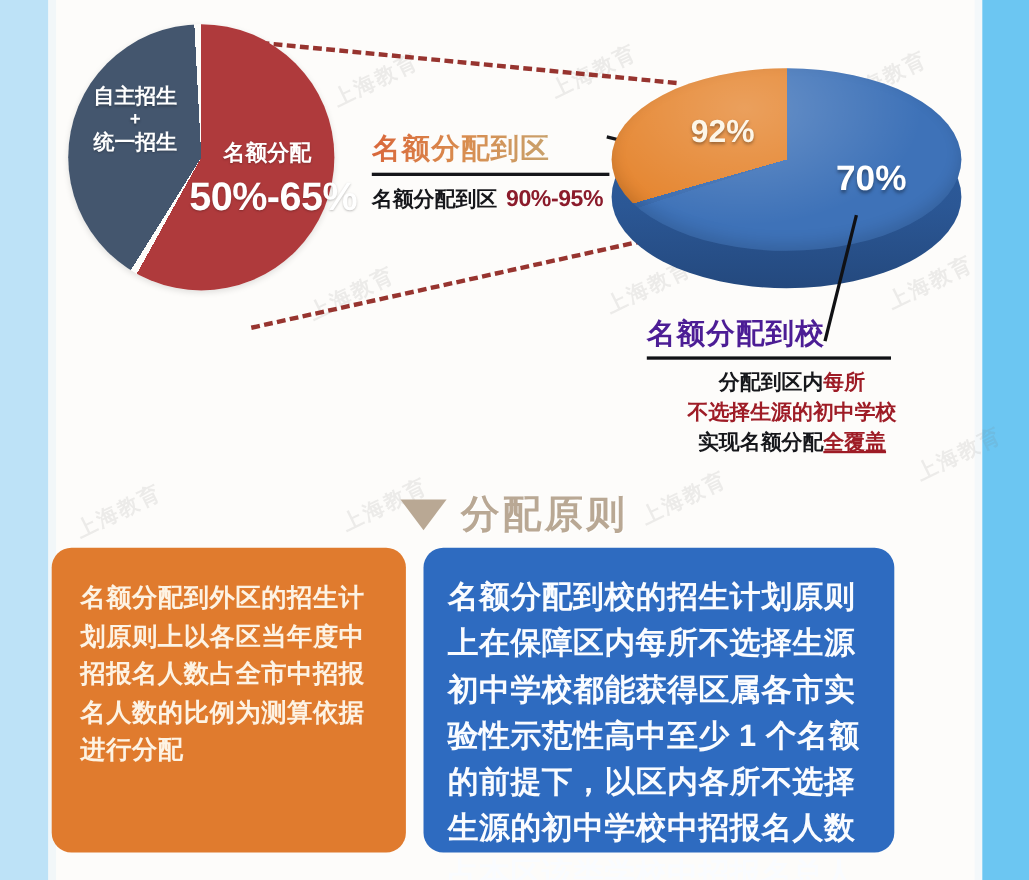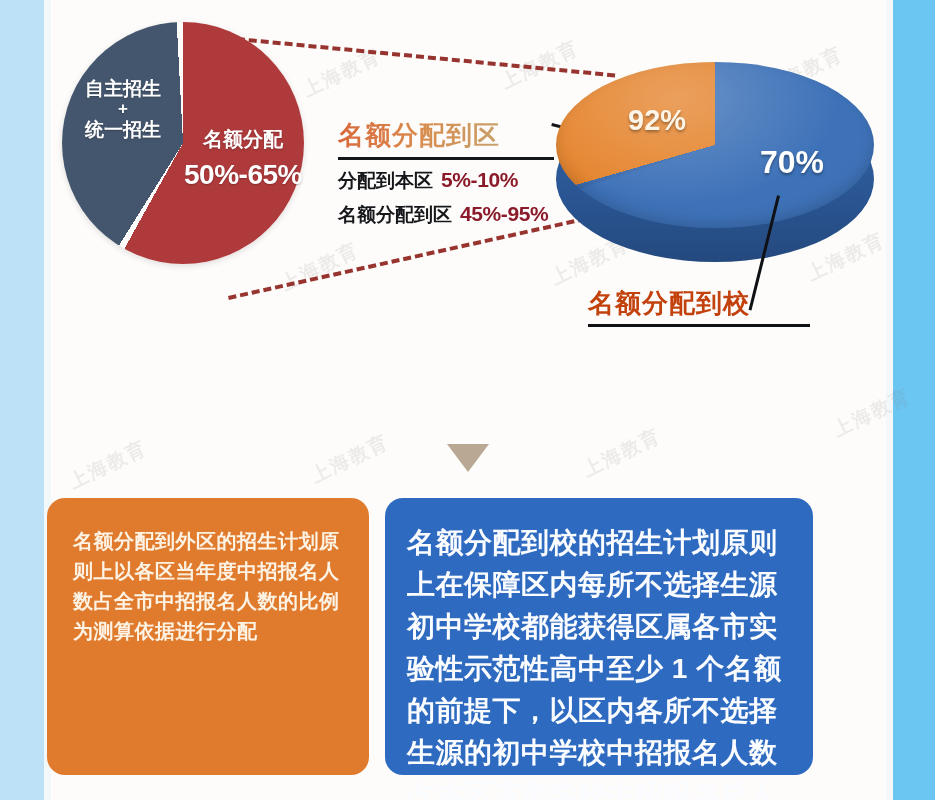--- a/index.html
+++ b/index.html
@@ -81,21 +81,21 @@
   }
   #lbl-zizhu .plus { font-size: 17px; display: block; line-height: 1.1; }
   #lbl-mingE {
     left: 176px; top: 128px;
     width: 134px;
     font-size: 20px;
   }
   #lbl-mingE-pct {
     left: 172px; top: 158px;
     width: 142px;
-    font-size: 28px;
+    font-size: 36px;
     letter-spacing: -0.5px;
   }
 
   
   .dash-line {
     position: absolute;
     border-top: 4px dashed #97342F;
     transform-origin: 0 0;
   }
   #dash-top {
@@ -212,21 +212,21 @@
   #block-to-xiao {
     position: absolute;
     left: 588px;
     top: 286px;
     width: 250px;
   }
   #hdr-to-xiao {
     font-size: 26px;
     font-weight: 700;
     letter-spacing: 1px;
-    color: #c2410c;
+    color: #4c1d95;
     text-shadow: 0 1px 0 rgba(255,255,255,0.6);
     white-space: nowrap;
   }
   #hdr-to-xiao-rule {
     height: 3px;
     background: #101114;
     width: 222px;
     margin-top: 3px;
   }
 
@@ -275,21 +275,21 @@
     font-weight: 700;
     line-height: 1.5;
     letter-spacing: 0.5px;
     box-sizing: border-box;
   }
   #card-orange {
     left: 47px; top: 498px;
     width: 322px; height: 277px;
     background: #E07B2E;
     padding: 28px 26px 0 26px;
-    font-size: 20px;
+    font-size: 23px;
   }
   #card-blue {
     left: 385px; top: 498px;
     width: 428px; height: 277px;
     background: #2E6BC0;
     padding: 24px 22px 0 22px;
     font-size: 28px;
     color: #FAFCFF;
   }
   .card p { margin: 0; }
@@ -326,47 +326,55 @@
     <span class="plus">+</span>
     <span>统一招生</span>
   </div>
   <div class="pie-l-label" id="lbl-mingE">名额分配</div>
   <div class="pie-l-label" id="lbl-mingE-pct">50%-65%</div>
 
   <div id="block-to-qu">
     <div id="hdr-to-qu">名额分配到区</div>
     <div id="hdr-to-qu-rule"></div>
     <div class="qu-row">
-      <span class="k">分配到本区</span>
-      <span class="v">5%-10%</span>
-    </div>
-    <div class="qu-row">
       <span class="k">名额分配到区</span>
-      <span class="v">45%-95%</span>
+      <span class="v">90%-95%</span>
     </div>
   </div>
   <div id="leader-to-qu"></div>
 
   <div id="pie-right">
     <div class="side"></div>
     <div class="top"></div>
     <div class="gloss"></div>
   </div>
   <div class="pie-r-label" id="lbl-30">92%</div>
   <div class="pie-r-label" id="lbl-70">70%</div>
   <div id="leader-to-xiao"></div>
 
   <div id="block-to-xiao">
     <div id="hdr-to-xiao">名额分配到校</div>
     <div id="hdr-to-xiao-rule"></div>
   </div>
 
+  <div id="caption">
+    <div>
+      <span>分配到区内</span><span class="hl">每所</span>
+    </div>
+    <div>
+      <span class="hl">不选择生源的初中学校</span>
+    </div>
+    <div>
+      <span>实现名额分配</span><span class="hl u">全覆盖</span>
+    </div>
+  </div>
 
   <div id="section-heading">
     <div id="tri-icon"></div>
+    <div id="section-title">分配原则</div>
   </div>
 
   <div class="card" id="card-orange">
     <p>名额分配到外区的招生计划原则上以各区当年度中招报名人数占全市中招报名人数的比例为测算依据进行分配</p>
   </div>
   <div class="card" id="card-blue">
     <p>名额分配到校的招生计划原则上在保障区内每所不选择生源初中学校都能获得区属各市实验性示范性高中至少 1 个名额的前提下，以区内各所不选择生源的初中学校中招报名人数占本区该类学校中招报名总人数的比例为测算依据进行分配</p>
   </div>
 
 </div>

